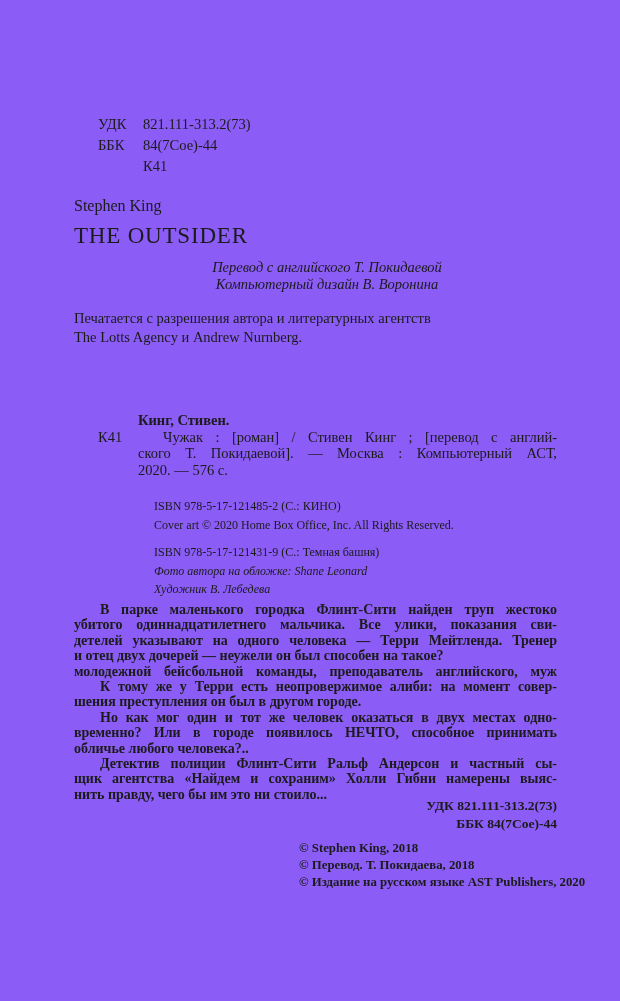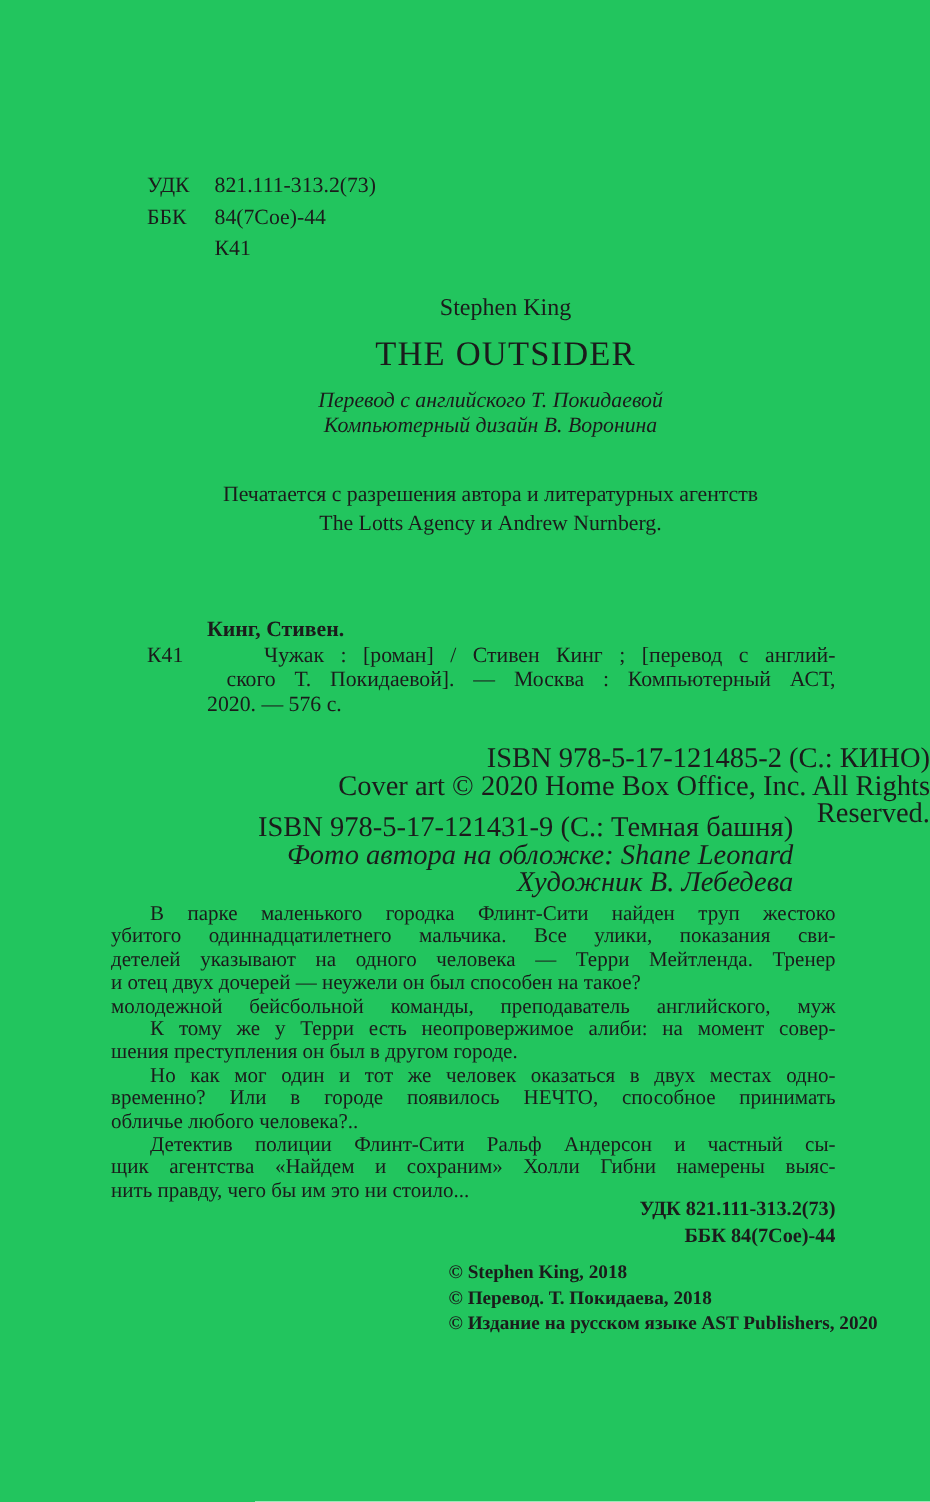--- a/index.html
+++ b/index.html
@@ -1,60 +1,60 @@
 <!DOCTYPE html>
 <html><head>
 <meta charset="utf-8">
 <style>
   html,body { margin:0; padding:0; background:#ffffff; }
   .page {
     position:relative; width:620px; height:1001px;
-    background:#22c55e; color:#1b1b1b;
+    background:#8b5cf6; color:#1b1b1b;
     font-family:"Liberation Serif", serif;
     overflow:hidden;
   }
 
   
   .top-codes { position:absolute; left:98px; top:114px; font-size:14.5px; line-height:21px; }
   .code-label { display:inline-block; width:45px; }
 
   
-  .title-block { position:absolute; left:84px; top:197px; width:506px; text-align:center; }
+  .title-block { position:absolute; left:74px; top:197px; width:506px; text-align:left; }
   .book-author { font-size:16px; }
   .book-title  { font-size:23px; letter-spacing:0.8px; margin-top:8px; }
 
   
   .credits { position:absolute; left:74px; top:259px; width:506px; text-align:center;
              font-style:italic; font-size:14.5px; }
   .credits-line2 { }
 
   
-  .permission { position:absolute; left:74px; top:321px; width:506px; text-align:center;
+  .permission { position:absolute; left:74px; top:309px; width:506px; 
                 font-size:14.5px; line-height:19px; }
 
   
   .catalog { position:absolute; left:98px; top:412px; width:459px;
              font-size:14.5px; line-height:16.5px; }
   .catalog-code { position:absolute; left:0; top:17px; }
   .catalog-body { margin-left:40px; }
   .catalog-heading { font-weight:bold; }
   .cat-line { text-align:justify; }
-  .cat-line.just { text-align-last:justify;margin-left:13px; }
+  .cat-line.just { text-align-last:justify; }
   .cat-line.first { text-indent:25px; }
 
   
-  .isbn-block { position:absolute; left:172px; font-size:19px; line-height:18.5px;text-align:right; }
+  .isbn-block { position:absolute; left:154px; font-size:12px; line-height:18.5px; }
   .isbn-1 { top:497px; }
   .isbn-2 { top:543px; }
   .it { font-style:italic; }
 
   
   .annotation { position:absolute; left:74px; top:602px; width:483px;
                 font-size:14px; line-height:15.4px; }
-  .ann-line { text-align:justify; text-align-last:justify; }
+  .ann-line { text-align:justify; text-align-last:justify;font-weight:bold; }
   .ann-line.first { text-indent:26px; }
   .ann-line.last  { text-align-last:left; }
 
   
   .bottom-codes { position:absolute; right:63px; top:797px; text-align:right;
                   font-weight:bold; font-size:13.5px; line-height:17.5px; }
 
   
   .copyright { position:absolute; left:299px; top:840px;
                font-weight:bold; font-size:12.8px; line-height:17px; }

